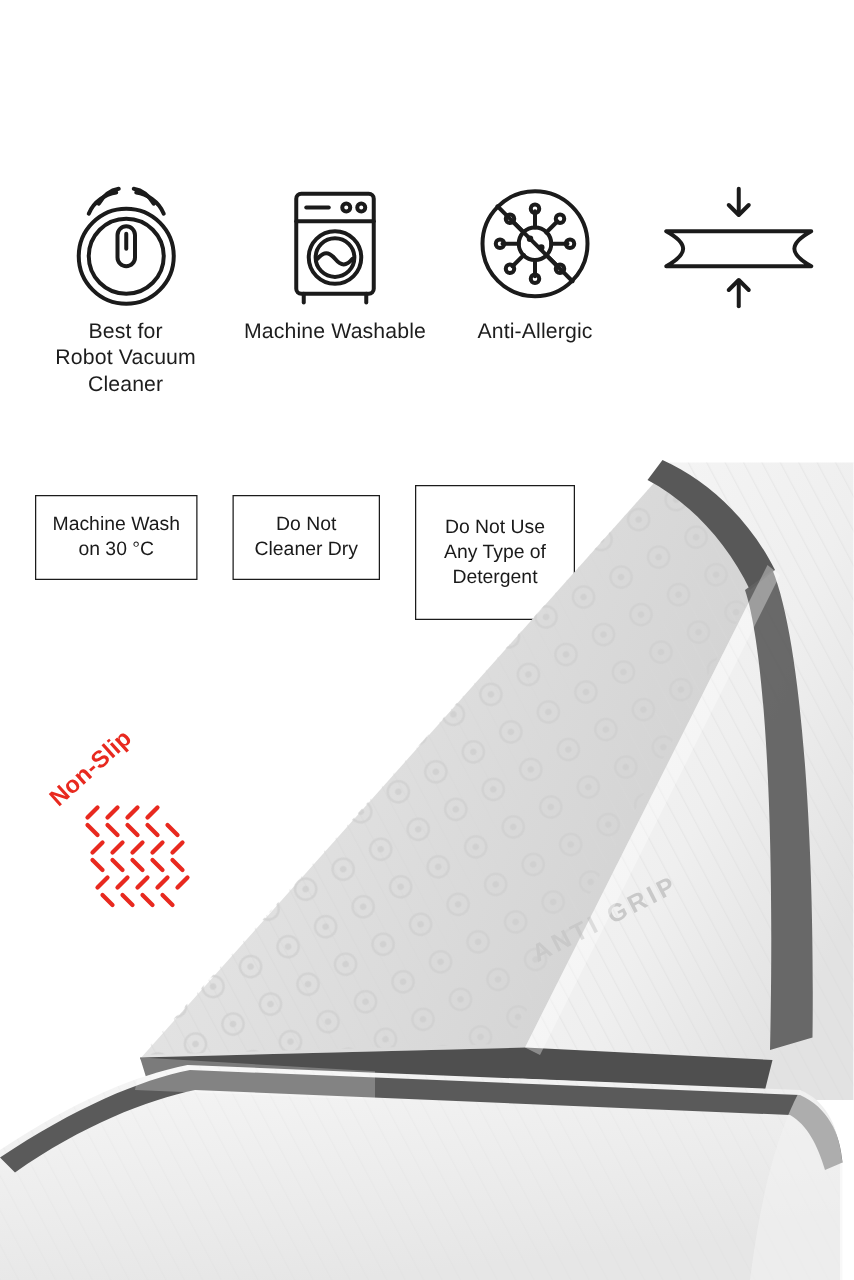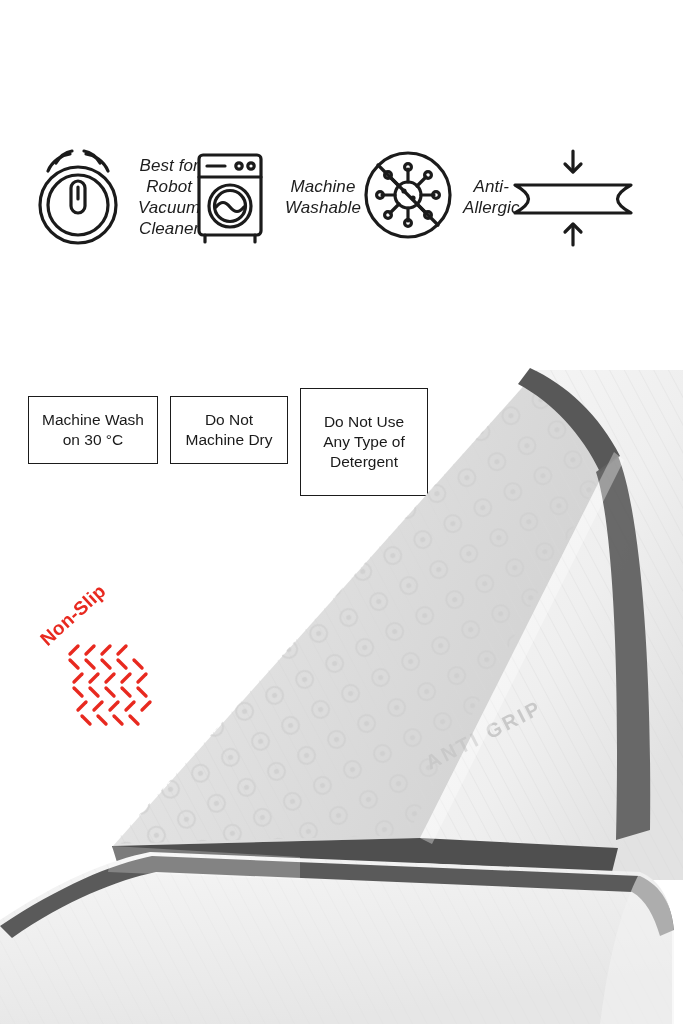--- a/index.html
+++ b/index.html
@@ -20,24 +20,23 @@
   .feature-row {
     position: absolute;
     top: 140px;
     left: 0;
     width: 683px;
     display: flex;
     align-items: flex-start;
   }
   .feature {
     display: flex;
-    flex-direction: row;
+    flex-direction: column;
     align-items: center;
     text-align: center;
-    font-style: italic;
   }
   .feature-icon {
     height: 110px;
     display: flex;
     align-items: center;
     justify-content: center;
   }
   .feature-label {
     margin-top: 4px;
     font-size: 17px;
@@ -52,21 +51,21 @@
   .f3 { width: 150px; }
   .f4 { width: 175px; }
 
   
   .care-row {
     position: absolute;
     top: 388px;
     left: 28px;
     display: flex;
     align-items: flex-start;
-    gap: 12px;
+    gap: 28px;
   }
   .care-box {
     border: 1.6px solid #1b1b1b;
     display: flex;
     align-items: center;
     justify-content: center;
     text-align: center;
     padding: 8px 10px;
     font-size: 15.5px;
     line-height: 1.3;
@@ -202,21 +201,21 @@
       </svg>
     </div>
   </div>
 
 </div>
 
 <div class="care-row">
   <div class="care-box care-1">Machine Wash
 on 30 °C</div>
   <div class="care-box care-2">Do Not
-Machine Dry</div>
+Cleaner Dry</div>
   <div class="care-box care-3">Do Not Use
 Any Type of
 Detergent</div>
 </div>
 
 <div class="nonslip">
   <div class="nonslip-text">Non-Slip</div>
   <div class="nonslip-hatch">
     <svg width="100" height="100" viewBox="0 0 100 100">
       <g stroke="#e8291f" stroke-width="3.4" stroke-linecap="round">

